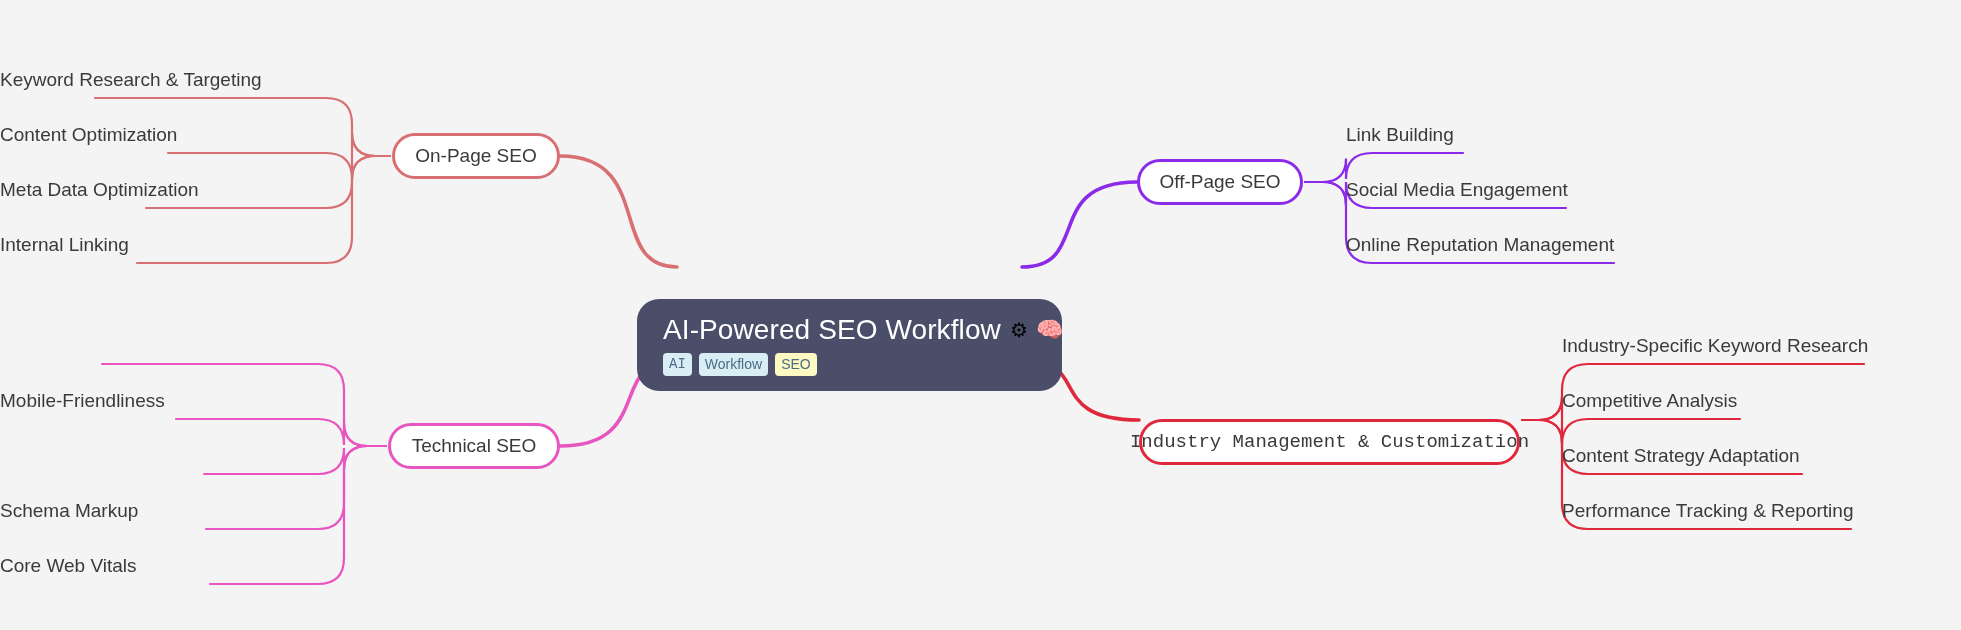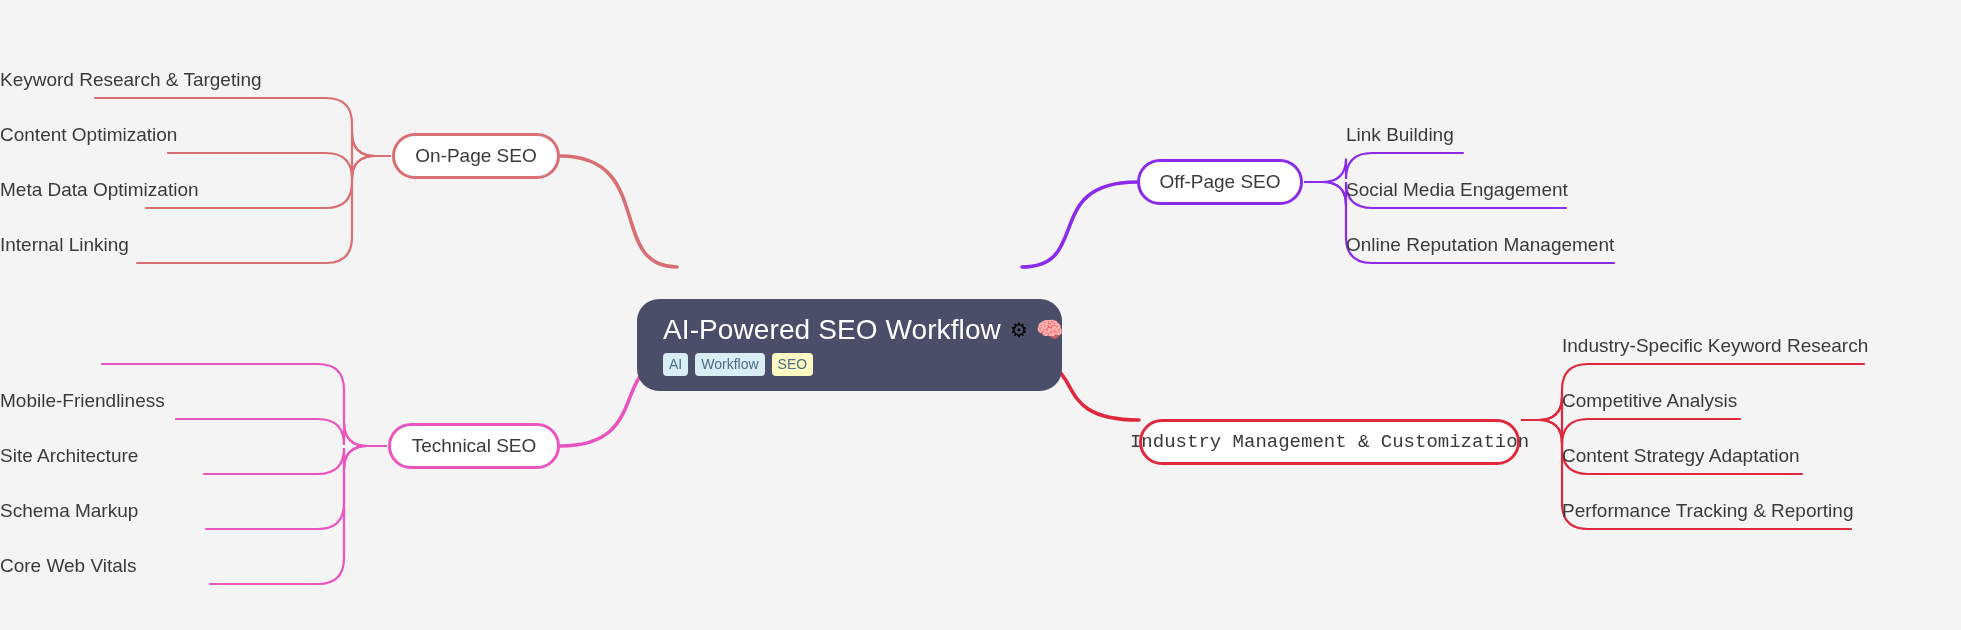--- a/index.html
+++ b/index.html
@@ -132,21 +132,21 @@
       <path d="M 1802 474 L 1588 474 Q 1562 474 1562 448 L 1562 443.4 Q 1562 420 1538.6 420 L 1522 420" fill="none" stroke="#e0283c" stroke-width="2.2" stroke-linecap="round"></path>
       <path d="M 1851 529 L 1588 529 Q 1562 529 1562 503 L 1562 443.4 Q 1562 420 1538.6 420 L 1522 420" fill="none" stroke="#e0283c" stroke-width="2.2" stroke-linecap="round"></path>
     </svg>
 <div class="root-node" style="left: 637px; top: 267px; width: 425px; height: 92px; background: rgb(74, 78, 105);">
       <div class="root-title-row">
         <span class="root-title" style="color: rgb(255, 255, 255);">AI-Powered SEO Workflow</span>
         <span class="root-icon">⚙</span>
         <span class="root-icon brain">🧠</span>
       </div>
       <div class="root-tags">
-        <span class="tag" style="background: rgb(217, 237, 245); color: rgb(74, 110, 134);">AI</span>
+        <span class="tag" style="background: rgb(217, 237, 245); color: rgb(74, 110, 134); font-family: Liberation Mono, monospace;">AI</span>
         <span class="tag" style="background: rgb(217, 237, 245); color: rgb(74, 110, 134);">Workflow</span>
         <span class="tag" style="background: #fef9c3; color: rgb(74, 110, 134);">SEO</span>
       </div>
     </div>
     <div class="branch-node" style="left: 392px; top: 133px; width: 168px; height: 46px; border-color: rgb(216, 111, 114);">
       <span>On-Page SEO</span>
     </div>
     <div class="leaf left" style="top: 70px; left: 0px; width: 352px;">Keyword Research &amp; Targeting</div>
     <div class="leaf left" style="top: 125px; left: 0px; width: 352px;">Content Optimization</div>
     <div class="leaf left" style="top: 180px; left: 0px; width: 352px;">Meta Data Optimization</div>
@@ -154,21 +154,20 @@
     <div class="branch-node" style="left: 1137px; top: 159px; width: 166px; height: 46px; border-color: rgb(139, 42, 232);">
       <span>Off-Page SEO</span>
     </div>
     <div class="leaf right" style="top: 125px; left: 1346px;">Link Building</div>
     <div class="leaf right" style="top: 180px; left: 1346px;">Social Media Engagement</div>
     <div class="leaf right" style="top: 235px; left: 1346px;">Online Reputation Management</div>
     <div class="branch-node" style="left: 388px; top: 423px; width: 172px; height: 46px; border-color: rgb(232, 85, 192);">
       <span>Technical SEO</span>
     </div>
     <div class="leaf left" style="top: 391px; left: 0px; width: 344px;">Mobile-Friendliness</div>
-    <div class="leaf left" style="top: 446px; left: 0px; width: 344px;">Site Architecture</div>
     <div class="leaf left" style="top: 501px; left: 0px; width: 344px;">Schema Markup</div>
     <div class="leaf left" style="top: 556px; left: 0px; width: 344px;">Core Web Vitals</div>
     <div class="branch-node" style="left: 1139px; top: 419px; width: 381px; height: 46px; border-color: rgb(224, 40, 60); font-family: Liberation Mono, monospace;">
       <span>Industry Management &amp; Customization</span>
     </div>
     <div class="leaf right" style="top: 336px; left: 1562px;">Industry-Specific Keyword Research</div>
     <div class="leaf right" style="top: 391px; left: 1562px;">Competitive Analysis</div>
     <div class="leaf right" style="top: 446px; left: 1562px;">Content Strategy Adaptation</div>
     <div class="leaf right" style="top: 501px; left: 1562px;">Performance Tracking &amp; Reporting</div>
   </div>

